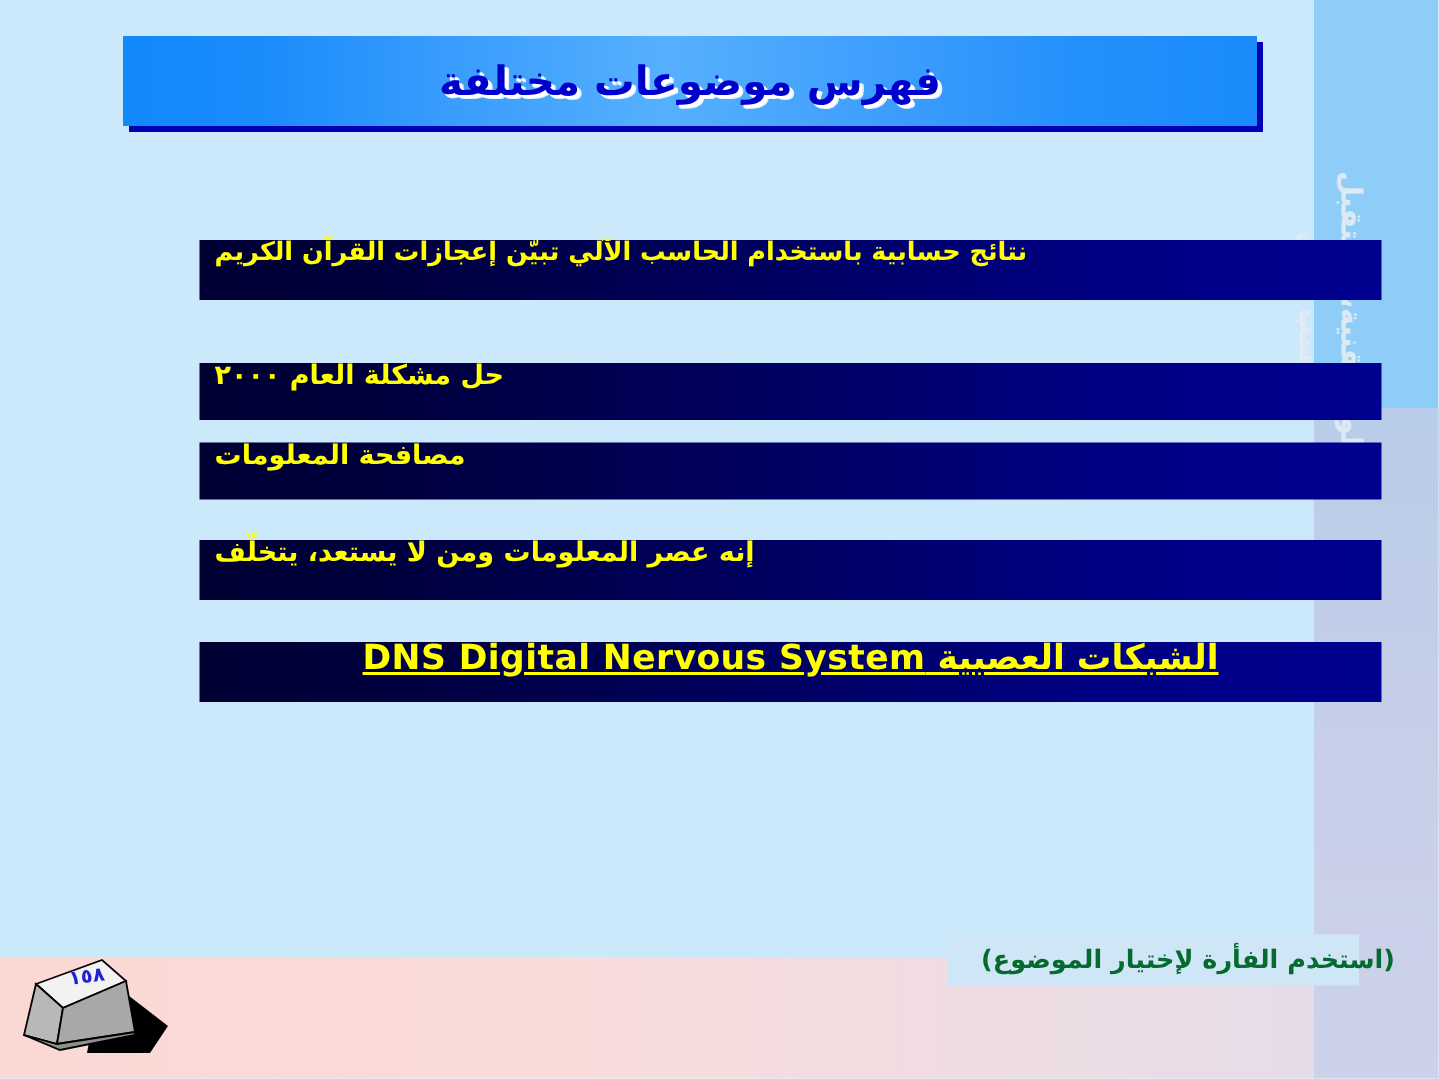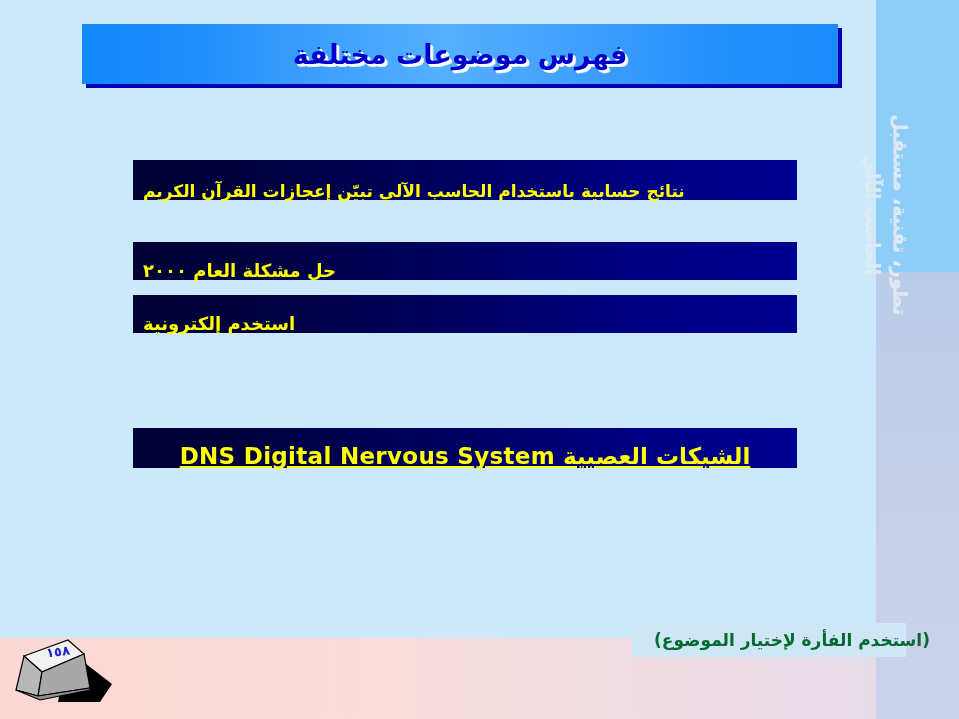--- a/index.html
+++ b/index.html
@@ -64,23 +64,23 @@
     font-size:27px;font-weight:700;color:#0000cd;
     letter-spacing:3px;
     text-shadow:
       2px 2px 0 #ffffff,
       3px 3px 0 rgba(255,255,255,.85);
     direction:rtl;white-space:nowrap;
   }
 
   
   .bar{
-    position:absolute;left:133px;width:664px;height:38px;
+    position:absolute;left:133px;width:788px;height:38px;
     background:linear-gradient(90deg,#000033 0%,#000040 18%,#000060 48%,#000083 76%,#000090 100%);
-    display:flex;align-items:flex-end;justify-content:flex-end;
+    display:flex;align-items:flex-start;justify-content:flex-end;
     padding:0 10px 0 10px;
     box-sizing:border-box;
     cursor:pointer;
   }
   .bar .label{
     color:#ffff00;font-size:18px;font-weight:700;
     direction:rtl;white-space:nowrap;line-height:1;
   }
   .bar.b1{top:160px;height:40px;}
   .bar.b2{top:227px;margin-top:15px;}
@@ -132,21 +132,24 @@
     <div class="title-text">فهرس موضوعات مختلفة</div>
   </div>
 
   <div class="bar b1">
     <span class="label">نتائج حسابية باستخدام الحاسب الآلي تبيّن إعجازات القرآن الكريم</span>
   </div>
   <div class="bar b2">
     <span class="label">حل مشكلة العام ٢٠٠٠</span>
   </div>
   <div class="bar b3">
-    <span class="label">استخدم إلكترونية</span>
+    <span class="label">مصافحة المعلومات</span>
+  </div>
+  <div class="bar b4">
+    <span class="label">إنه عصر المعلومات ومن لا يستعد، يتخلّف</span>
   </div>
   <div class="bar b5">
     <span class="label">الشبكات العصبية DNS Digital Nervous System</span>
   </div>
 
   <div class="hint">
     <span class="hint-text">(استخدم الفأرة لإختيار الموضوع)</span>
   </div>
 
   <div class="keycap">

